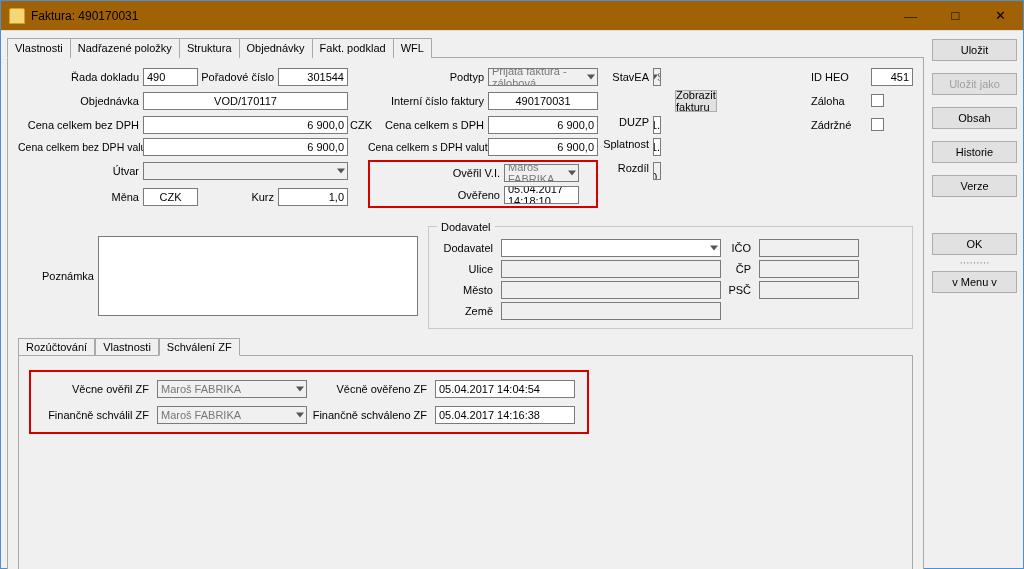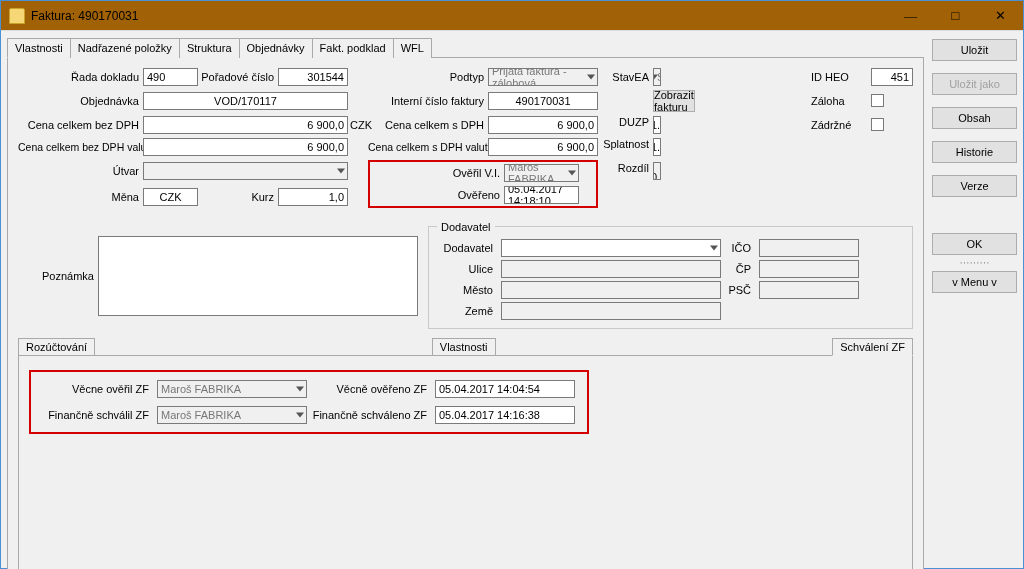--- a/index.html
+++ b/index.html
@@ -12,21 +12,21 @@
   .client { flex: 1; display: flex; padding: 6px 6px 6px 6px; gap: 8px; }
   .main { flex: 1; display: flex; flex-direction: column; }
   .side { width: 85px; display: flex; flex-direction: column; gap: 4px; padding-top: 2px; }
   .btn { height: 22px; background: #e1e1e1; border: 1px solid #adadad; font-size: 11px; display: flex; align-items: center; justify-content: center; cursor: pointer; }
   .btn.disabled { color: #a0a0a0; }
   .tabs { display: flex; border-bottom: 1px solid #a9a9a9; }
   .tab { padding: 3px 7px; border: 1px solid #a9a9a9; border-bottom: none; background: #f0f0f0; margin-right: -1px; cursor: pointer; position: relative; top: 1px; }
   .tab.active { background: #f0f0f0; border-bottom: 1px solid #f0f0f0; }
   .tab:not(.active) { background: #f0f0f0; }
   .tabbody { border: 1px solid #a9a9a9; border-top: none; flex: 1; background: #f0f0f0; padding: 10px; position: relative; }
-  .subtabs { display: flex; border-bottom: 1px solid #a9a9a9; justify-content: space-between; }
+  .subtabs { display: flex; border-bottom: 1px solid #a9a9a9; }
   .subtab { padding: 2px 7px; border: 1px solid #a9a9a9; border-bottom: none; cursor: pointer; position: relative; top: 1px; }
   .subtab.active { background: #f0f0f0; border-bottom: 1px solid #f0f0f0; }
   .subbody { border: 1px solid #a9a9a9; border-top: none; padding: 14px 10px 14px 10px; height: 220px; background:#f0f0f0; }
   .lbl { text-align: right; padding-right: 4px; white-space: nowrap; }
   .inp { height: 18px; border: 1px solid #7a7a7a; background: #fff; padding: 0 3px; font-size: 11px; display:flex; align-items:center; overflow:hidden; }
   .inp.ro { background: #f0f0f0; }
   .inp.right { justify-content: flex-end; }
   .combo { position: relative; }
   .combo::after { content: ""; position: absolute; right: 2px; top: 50%; width: 0; height: 0; border-left: 4px solid transparent; border-right: 4px solid transparent; border-top: 5px solid #555; transform: translateY(-50%); }
   .combo.ro { background:#f0f0f0; }
@@ -83,21 +83,21 @@
           <div></div>
           <div></div>
           <div class="lbl" style="text-align:left;">ID HEO</div>
           <div class="inp right">451</div>
 
           <div class="lbl">Objednávka</div>
           <div class="inp" style="grid-column: span 3; justify-content:center;">VOD/170117</div>
           <div></div>
           <div class="lbl">Interní číslo faktury</div>
           <div class="inp" style="justify-content:center;">490170031</div>
-          <div style="display:flex;">
+          <div style="display:flex;margin-left:22px;">
             <div style="flex:0 0 55px;"></div>
             <div class="btn" style="flex:1;">Zobrazit fakturu</div>
           </div>
           <div></div>
           <div></div>
           <div></div>
           <div class="lbl" style="text-align:left;">Záloha</div>
           <div><span class="chk"></span></div>
 
           <div class="lbl">Cena celkem bez DPH</div>

